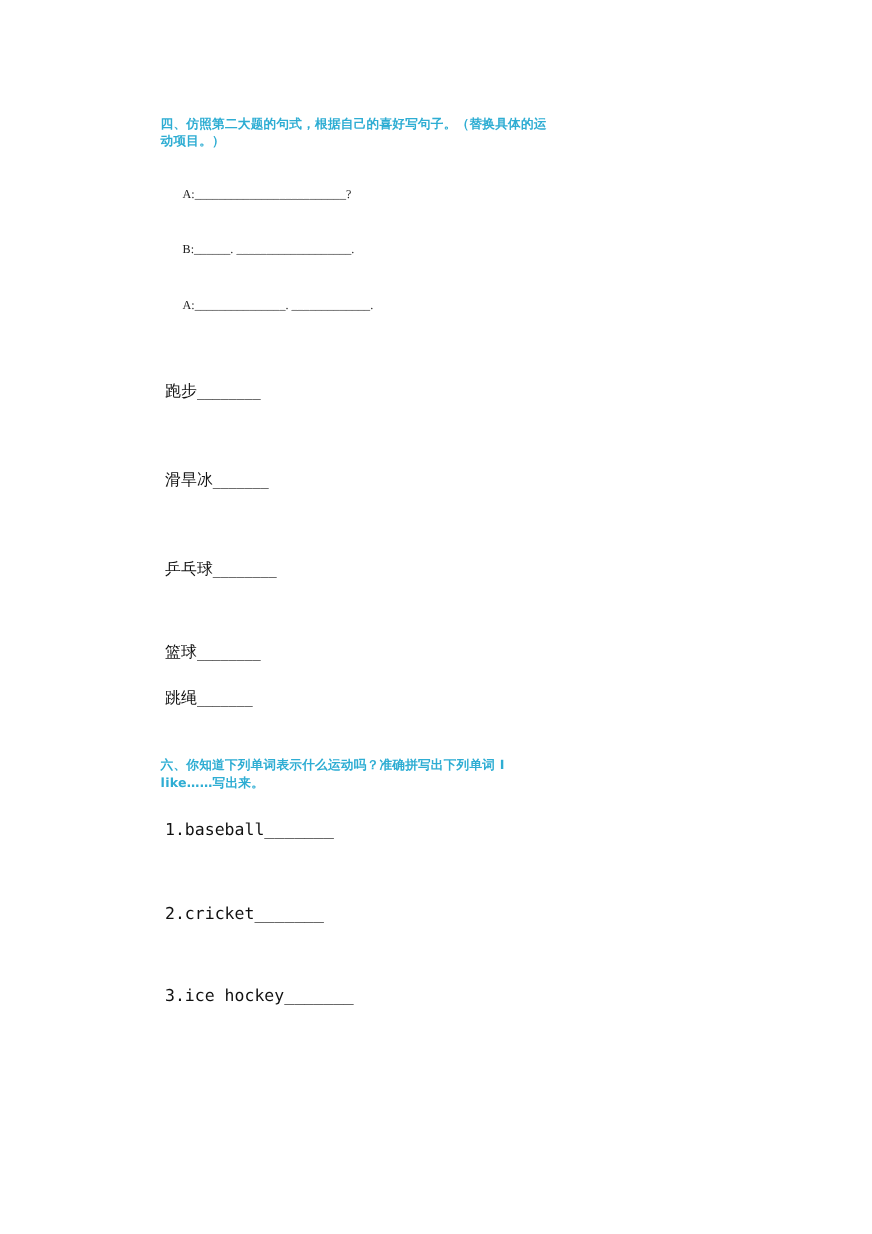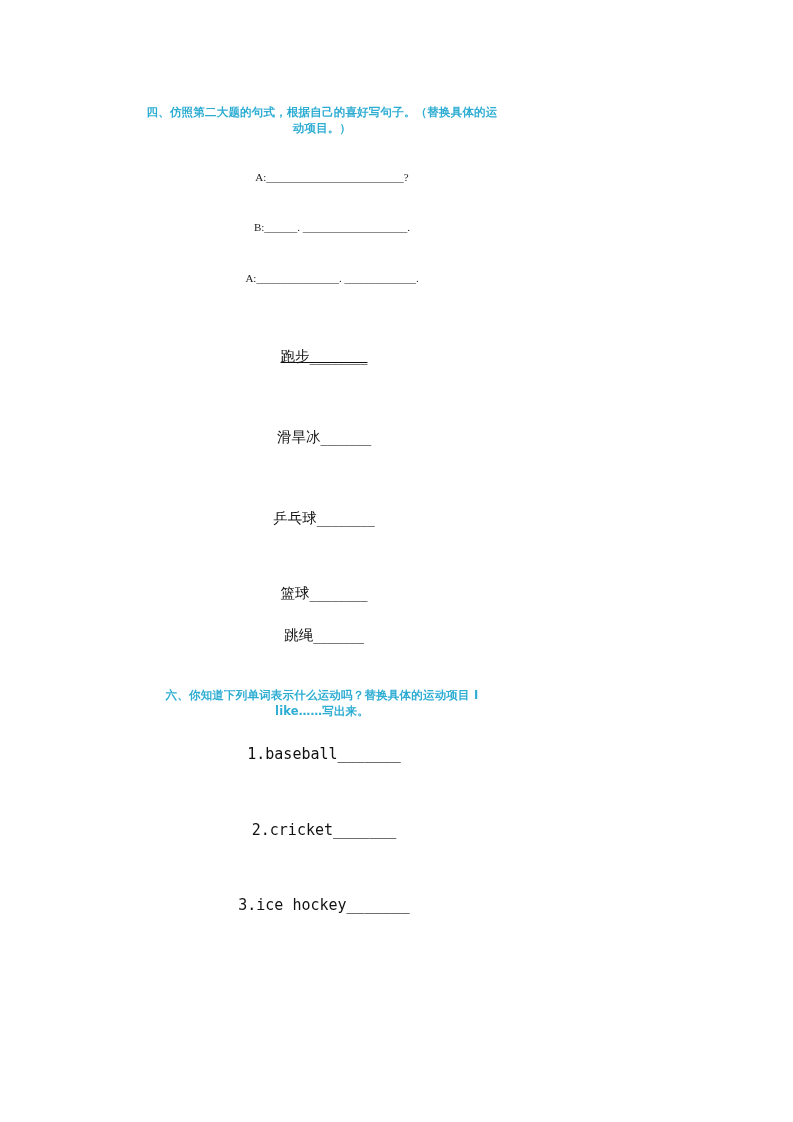--- a/index.html
+++ b/index.html
@@ -14,21 +14,20 @@
     color: #1a1a1a;
     position: relative;
     overflow: hidden;
   }
   .page {
     position: relative;
     width: 648px;
     height: 1122px;
     box-sizing: border-box;
     padding: 104px 150px 0 146px;
-    text-align: center;
   }
   .section-heading {
     color: #2eadd3;
     font-family: "DejaVu Sans", sans-serif;
     font-size: 11.5px;
     font-weight: bold;
     letter-spacing: 0.2px;
     line-height: 1.4;
     margin: 0;
   }
@@ -68,33 +67,33 @@
     <div class="blk-4"></div>
     <div class="q-line" style="margin-left:20px;">A:_________________________?</div>
     <div class="gap-sm"></div>
     <div class="q-line" style="margin-left:20px;">B:______. ___________________.</div>
     <div class="gap-sm"></div>
     <div class="q-line" style="margin-left:20px;">A:_______________. _____________.</div>
   </div>
 
   <div style="margin-top:32px;">
     <div style="height:30px;"></div>
-    <div class="cn-word" style="margin-left:4px;text-decoration:underline;">跑步________</div>
+    <div class="cn-word" style="margin-left:4px;">跑步________</div>
     <div class="gap-xl"></div>
     <div class="cn-word" style="margin-left:4px;">滑旱冰_______</div>
     <div class="gap-xl"></div>
     <div class="cn-word" style="margin-left:4px;">乒乓球________</div>
     <div class="gap-lg"></div>
     <div class="cn-word" style="margin-left:4px;">篮球________</div>
     <div style="height:24px;"></div>
     <div class="cn-word" style="margin-left:4px;">跳绳_______</div>
   </div>
 
   <div style="margin-top:42px;">
-    <p class="section-heading">六、你知道下列单词表示什么运动吗？替换具体的运动项目 I like……写出来。</p>
+    <p class="section-heading">六、你知道下列单词表示什么运动吗？准确拼写出下列单词 I like……写出来。</p>
     <div style="height:26px;"></div>
     <div class="en-word" style="margin-left:4px;">1.baseball_______</div>
     <div class="gap-lg"></div>
     <div class="en-word" style="margin-left:4px;">2.cricket_______</div>
     <div class="gap-lg"></div>
     <div class="en-word" style="margin-left:4px;">3.ice hockey_______</div>
   </div>
 
 </div>
 

